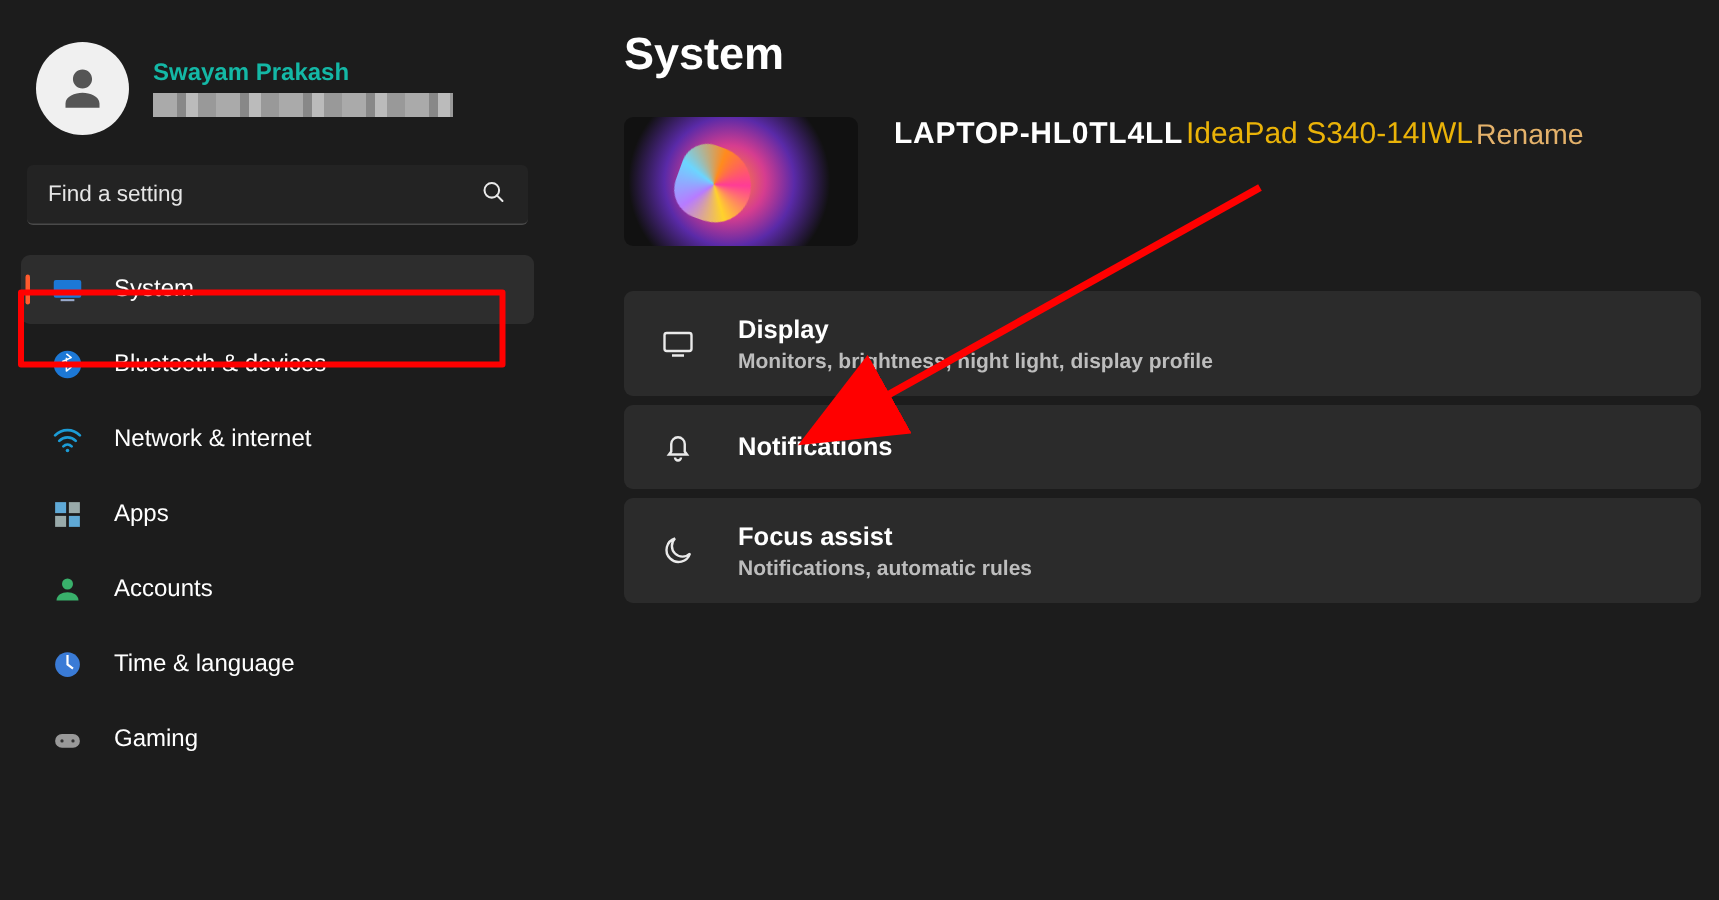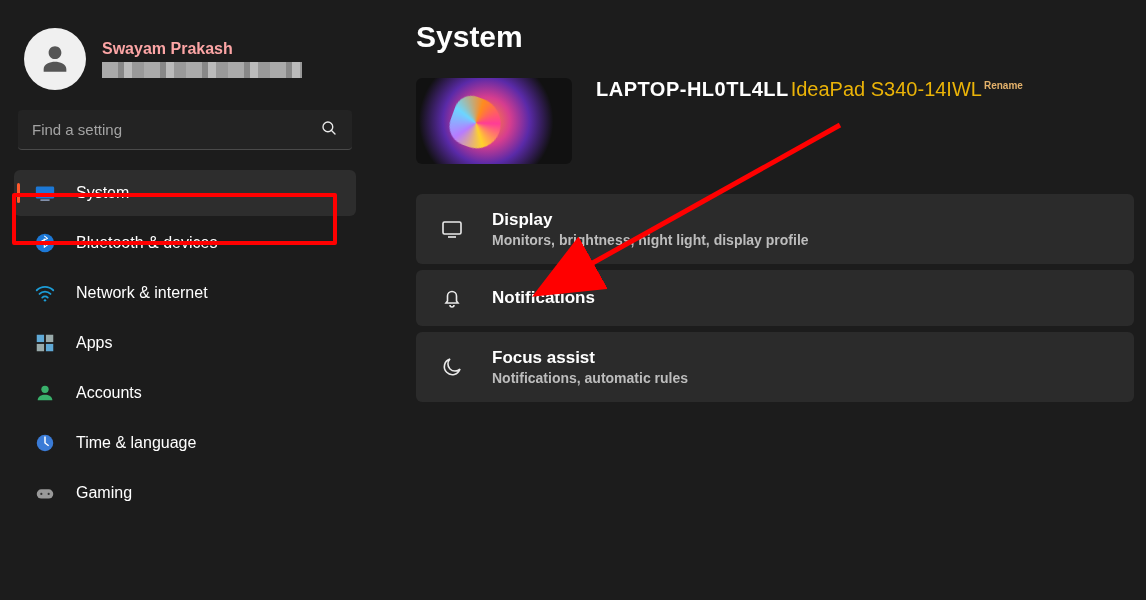--- a/index.html
+++ b/index.html
@@ -14,33 +14,33 @@
   .sidebar { width: 370px; padding: 18px 10px 0 10px; }
   .content { flex: 1; padding: 20px 0 0 46px; }
 
   
   .user-row { display: flex; align-items: center; gap: 16px; padding: 10px 10px 20px 14px; }
   .avatar {
     width: 62px; height: 62px; border-radius: 50%;
     background: #f0f0f0; display: flex; align-items: center; justify-content: center;
   }
   .avatar svg { width: 34px; height: 34px; fill: #555; }
-  .user-name { font-size: 16px; font-weight: 600; color: #fca5a5; margin-bottom: 4px; }
+  .user-name { font-size: 16px; font-weight: 600; color: #14b8a6; margin-bottom: 4px; }
   .user-email { width: 200px; height: 16px;
     background: repeating-linear-gradient(90deg,#aaa 0 16px,#888 16px 22px,#bbb 22px 30px,#999 30px 42px);
     filter: blur(0.3px);
   }
 
   
   .search-wrap { padding: 0 8px; margin-bottom: 18px;}
   .search {
     display: flex; align-items: center; justify-content: space-between;
     height: 40px; padding: 0 14px;
     background: #232323; border-bottom: 1px solid #4a4a4a; border-radius: 4px;
-    color: #a3a3a3; font-size: 15px; text-align: right;
+    color: #e5e5e5; font-size: 15px; text-align: right;
   }
   .search-icon svg { width: 18px; height: 18px; stroke: #eaeaea; fill: none; }
 
   
   .nav { display: flex; flex-direction: column; gap: 0; }
   .nav-item {
     display: flex; align-items: center; gap: 20px;
     height: 46px; padding: 0 8px 0 20px; font-size: 16px; color: #fff;
     border-radius: 6px; margin: 2px 4px; position: relative;
   }
@@ -70,21 +70,21 @@
   .device-thumb::after {
     content:""; position:absolute; left:35px; top:20px; width:50px; height:50px;
     background: conic-gradient(#ff8b1d,#ff3c96,#ffd22b,#b77bff,#6bd6ff,#ff8b1d);
     border-radius: 40% 60% 55% 45%;
     filter: blur(0.5px);
     transform: rotate(20deg);
   }
   .device-info { display:flex; justify-content: center; gap: 2px;}
   .device-name { font-size: 20px; font-weight: 600; letter-spacing: 0.5px;}
   .device-model { font-size: 20px; color: #eab308; }
-  .rename { font-size: 10px; color: #e4b26b; margin-top: 2px; font-weight: bold;}
+  .rename { font-size: 19px; color: #e4b26b; margin-top: 2px;}
 
   
   .card {
     background: #2b2b2b; border-radius: 6px;
     display: flex; align-items: center; gap: 24px;
     padding: 16px 20px; margin-bottom: 6px;
     width: 718px;
     font-weight: bold;
   }
   .card-icon { width: 32px; display:flex; justify-content:center; }

